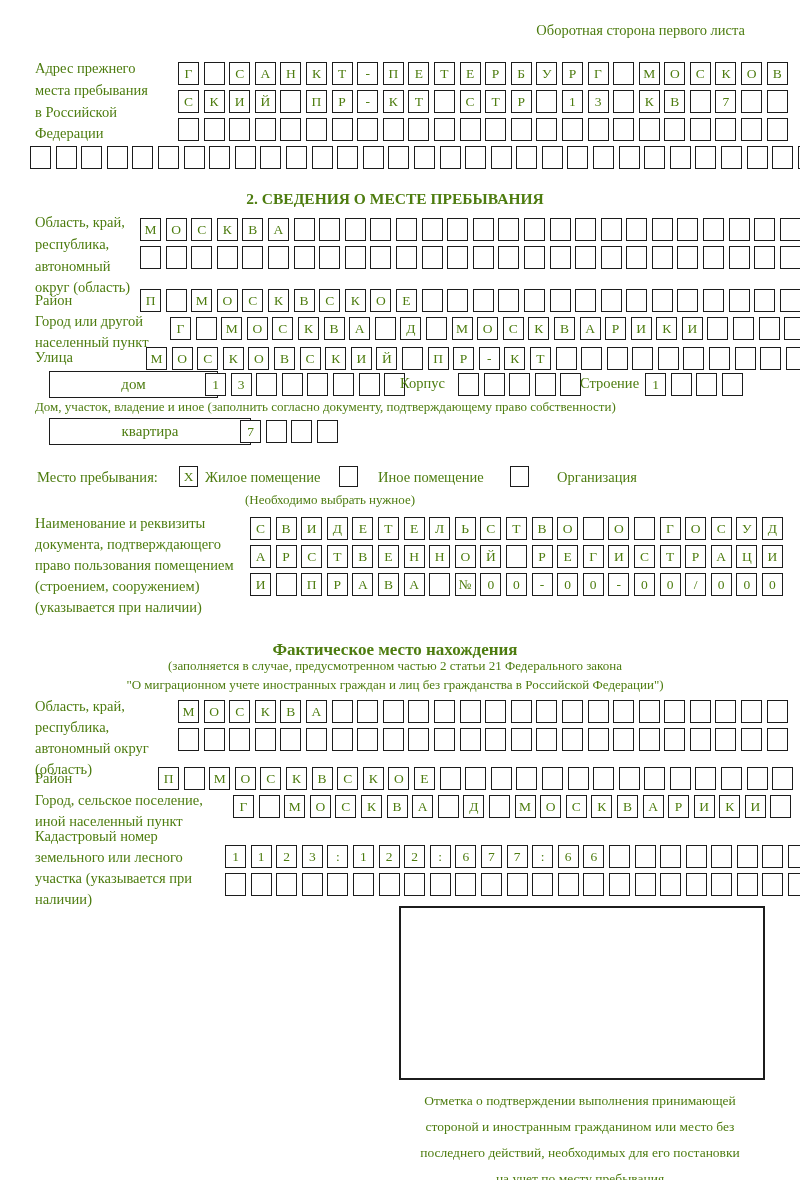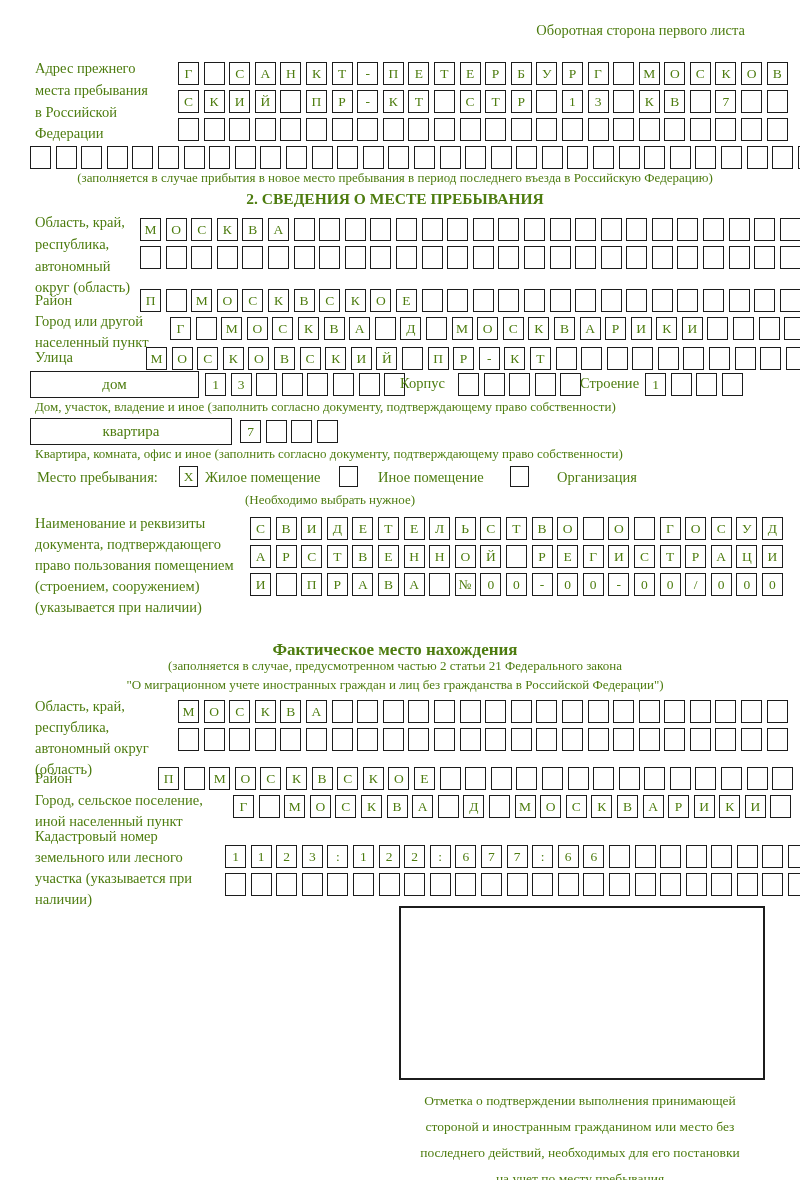--- a/index.html
+++ b/index.html
@@ -14,21 +14,21 @@
   .title { font-weight:bold; font-size:15.5px; }
   .center { text-align:center; }
   .boxrow { position:absolute; display:flex; gap:4.6px; }
   .cell {
     flex:0 0 auto; width:19px; height:21px; border:1.6px solid #1c1c1c;
     display:flex; align-items:center; justify-content:center;
     font-size:13.5px; line-height:1; background:#fff;
   }
   .widebox {
     position:absolute; border:1.7px solid #1c1c1c; background:#fff;
-    display:flex; align-items:center; justify-content:center; font-size:15px;
+    display:flex; align-items:center; justify-content:center; font-size:15px;margin-left:19px;
   }
   .checkbox {
     position:absolute; width:17px; height:19px; border:1.6px solid #1c1c1c;
     display:flex; align-items:center; justify-content:center; font-size:13.5px;
     background:#fff;
   }
   .bigbox { position:absolute; border:2px solid #1c1c1c; background:#fff; }
 </style>
 </head>
 <body>
@@ -142,21 +142,20 @@
       <span class="cell"></span>
       <span class="cell"></span>
       <span class="cell"></span>
       <span class="cell"></span>
       <span class="cell"></span>
       <span class="cell"></span>
       <span class="cell"></span>
       <span class="cell"></span>
       <span class="cell"></span>
     </div>
-  <div class="abs caption center" style="left:0; right:10px; top:170px;">(заполняется в случае прибытия в новое место пребывания в период последнего въезда в Российскую Федерацию)</div>
 
   <div class="abs title center" style="left:0; right:10px; top:190px;">2. СВЕДЕНИЯ О МЕСТЕ ПРЕБЫВАНИЯ</div>
 
   <div class="abs label" style="left:35px; top:212px; width:105px;">Область, край, республика, автономный округ (область)</div>
   <div class="boxrow" style="left:140px; top:218px;">
       <span class="cell">М</span>
       <span class="cell">О</span>
       <span class="cell">С</span>
       <span class="cell">К</span>
       <span class="cell">В</span>
@@ -328,21 +327,20 @@
     </div>
   <div class="abs caption" style="left:35px; top:399px;">Дом, участок, владение и иное (заполнить согласно документу, подтверждающему право собственности)</div>
 
   <div class="widebox" style="left:30px; top:418px; width:200px; height:25px;">квартира</div>
   <div class="boxrow" style="left:240px; top:420px;">
       <span class="cell">7</span>
       <span class="cell"></span>
       <span class="cell"></span>
       <span class="cell"></span>
     </div>
-  <div class="abs caption" style="left:35px; top:446px;">Квартира, комната, офис и иное (заполнить согласно документу, подтверждающему право собственности)</div>
 
   <div class="abs label" style="left:37px; top:467px;">Место пребывания:</div>
   <div class="checkbox" style="left:179px; top:466px;">X</div>
   <div class="abs label" style="left:205px; top:467px;">Жилое помещение</div>
   <div class="checkbox" style="left:339px; top:466px;"></div>
   <div class="abs label" style="left:378px; top:467px;">Иное помещение</div>
   <div class="checkbox" style="left:510px; top:466px;"></div>
   <div class="abs label" style="left:557px; top:467px;">Организация</div>
   <div class="abs caption" style="left:245px; top:492px;">(Необходимо выбрать нужное)</div>
 

